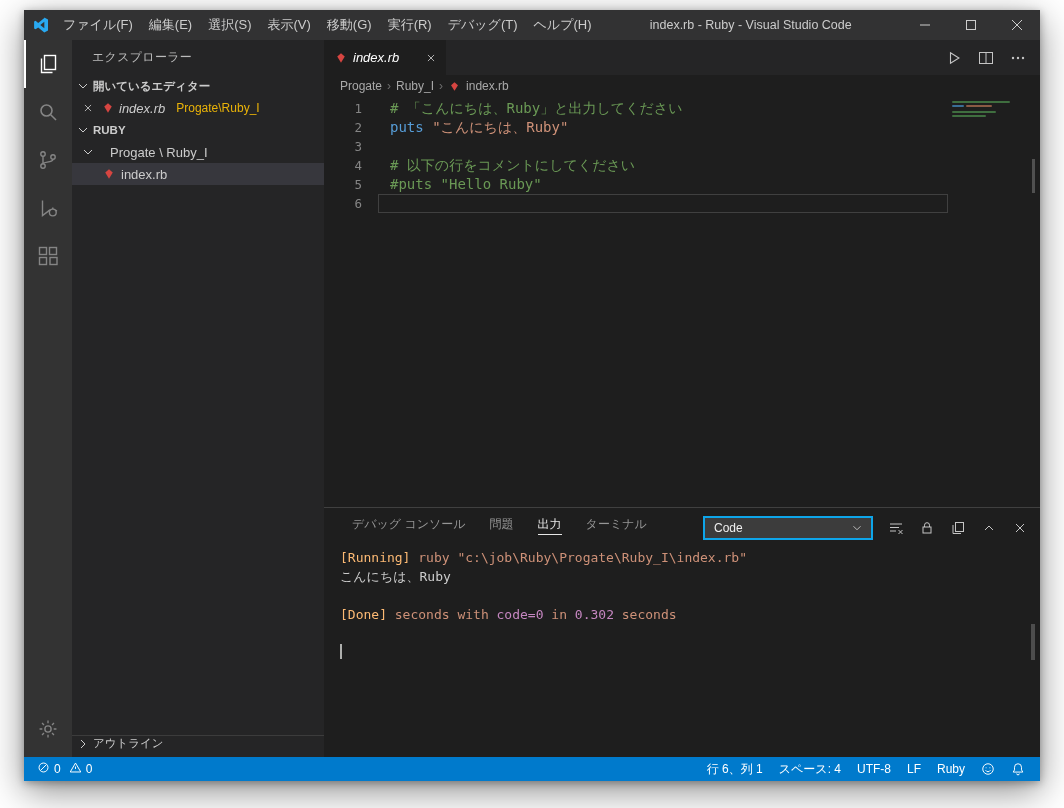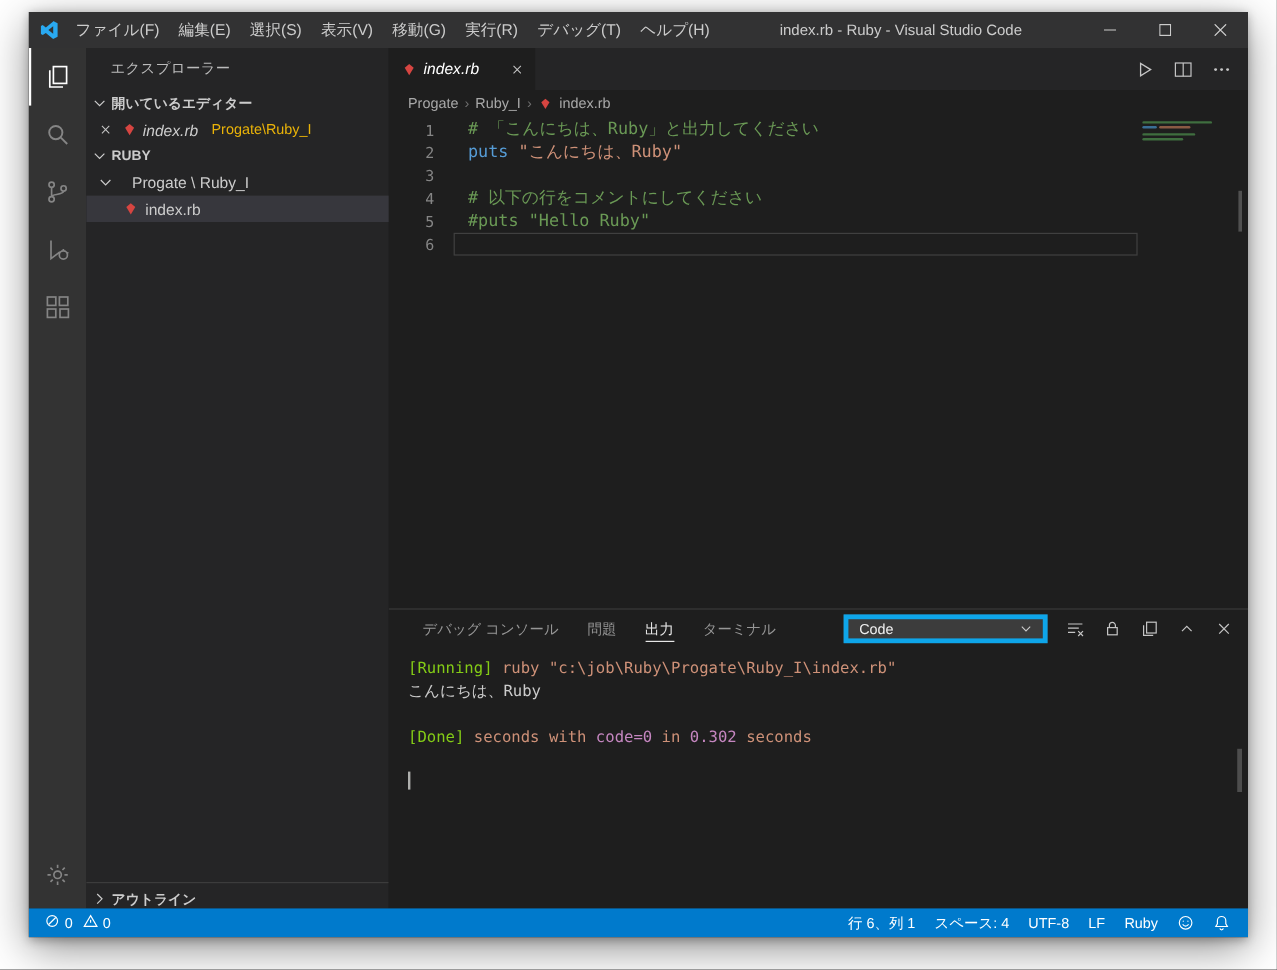--- a/index.html
+++ b/index.html
@@ -43,21 +43,21 @@
   .row.selected { background:#37373d; }
   .oe-item { padding-left:8px; gap:5px; }
   .oe-close { width:16px; height:16px; display:flex; align-items:center; justify-content:center; color:#c5c5c5; flex:none; }
   .ruby-ic { width:13px; height:13px; flex:none; display:flex; align-items:center; justify-content:center; }
   .fname { white-space:nowrap; }
   .fname.italic { font-style:italic; }
   .fdetail { color:#eab308; font-size:12px; margin-left:6px; white-space:nowrap; overflow:hidden; text-overflow:ellipsis; }
   .tree-folder { padding-left:8px; gap:14px; }
   .tree-file { padding-left:30px; gap:6px; }
   .sidebar-spacer { flex:1; }
-  .outline-row { border-top:1px solid #3c3c3c; height:22px; flex:none; display:flex; align-items:flex-end; padding-left:3px; gap:2px; font-weight:bold; font-size:11.5px; cursor:pointer; }
+  .outline-row { border-top:1px solid #3c3c3c; height:22px; flex:none; display:flex; align-items:flex-start; padding-left:3px; gap:2px; font-weight:normal; font-size:11.5px; cursor:pointer; }
 
   
   .editor-col { flex:1; min-width:0; display:flex; flex-direction:column; background:#1e1e1e; }
   .tabbar { height:35px; flex:none; background:#252526; display:flex; align-items:stretch; }
   .tab { width:122px; background:#1e1e1e; display:flex; align-items:center; padding:0 8px 0 10px; gap:6px; color:#ffffff; font-size:13px; cursor:pointer; }
   .tab .fname { font-style:italic; flex:1; }
   .tab-actions { margin-left:auto; display:flex; align-items:center; gap:16px; padding-right:14px; color:#c5c5c5; }
   .icon-btn { display:flex; align-items:center; justify-content:center; cursor:pointer; color:#c5c5c5; }
 
   .breadcrumbs { height:22px; flex:none; display:flex; align-items:center; padding-left:16px; gap:5px; font-size:12px; color:#a9a9a9; }
@@ -74,30 +74,30 @@
   .tok-plain   { color:#d4d4d4; }
 
   .minimap { position:absolute; top:4px; right:14px; width:74px; }
   .mm-row { display:flex; gap:2px; margin-bottom:2px; }
   .mm-bar { height:2px; border-radius:1px; }
   .editor-scroll { position:absolute; right:0; top:0; width:14px; height:100%; }
   .editor-scroll .thumb { position:absolute; right:5px; top:62px; width:3px; height:34px; background:#505050; }
 
   
   .panel { height:250px; flex:none; border-top:1px solid rgba(128,128,128,0.35); display:flex; flex-direction:column; background:#1e1e1e; }
-  .panel-header { height:32px; flex:none; display:flex; align-items:center; padding:0 12px 0 16px; }
+  .panel-header { height:32px; flex:none; display:flex; align-items:flex-end; padding:0 12px 0 16px; }
   .panel-tabs { display:flex; height:100%; }
   .panel-tab { padding:0 12px; display:flex; align-items:center; font-size:12px; color:#969696; position:relative; cursor:pointer; white-space:nowrap; }
   .panel-tab.active { color:#e7e7e7; }
   .panel-tab.active::after { content:""; position:absolute; left:12px; right:12px; bottom:5px; height:1px; background:#e7e7e7; }
   .panel-actions { margin-left:auto; display:flex; align-items:center; gap:15px; color:#c5c5c5; }
-  .channel-select { width:170px; height:24px; background:#3c3c3c; border:4px solid #0ea5e9; color:#f0f0f0; font-size:12px; display:flex; align-items:center; justify-content:space-between; padding:0 6px 0 9px; cursor:pointer; }
+  .channel-select { width:170px; height:24px; background:#3c3c3c; border:2px solid #0ea5e9; color:#f0f0f0; font-size:12px; display:flex; align-items:center; justify-content:space-between; padding:0 6px 0 9px; cursor:pointer; }
   .panel-content { flex:1; min-height:0; padding:8px 0 0 16px; font-family:"DejaVu Sans Mono", monospace; font-size:13px; position:relative; }
   .out-line { height:19px; line-height:19px; white-space:pre; }
-  .o-info { color:#84cc16; }
+  .o-info { color:#fdba74; }
   .o-cmd { color:#ce9178; }
   .o-num { color:#c586c0; }
   .o-plain { color:#cccccc; }
   .cursor { display:inline-block; width:1.5px; height:15px; background:#aeafad; vertical-align:-2px; }
   .panel-scroll { position:absolute; right:2px; top:0; width:10px; height:100%; }
   .panel-scroll .thumb { position:absolute; right:3px; top:84px; width:4px; height:36px; background:#4d4d4d; }
 
   
   .statusbar { height:24px; flex:none; background:#007acc; color:#ffffff; display:flex; align-items:center; justify-content:space-between; font-size:12px; padding:0 10px 0 8px; }
   .sb-group { display:flex; align-items:center; }

